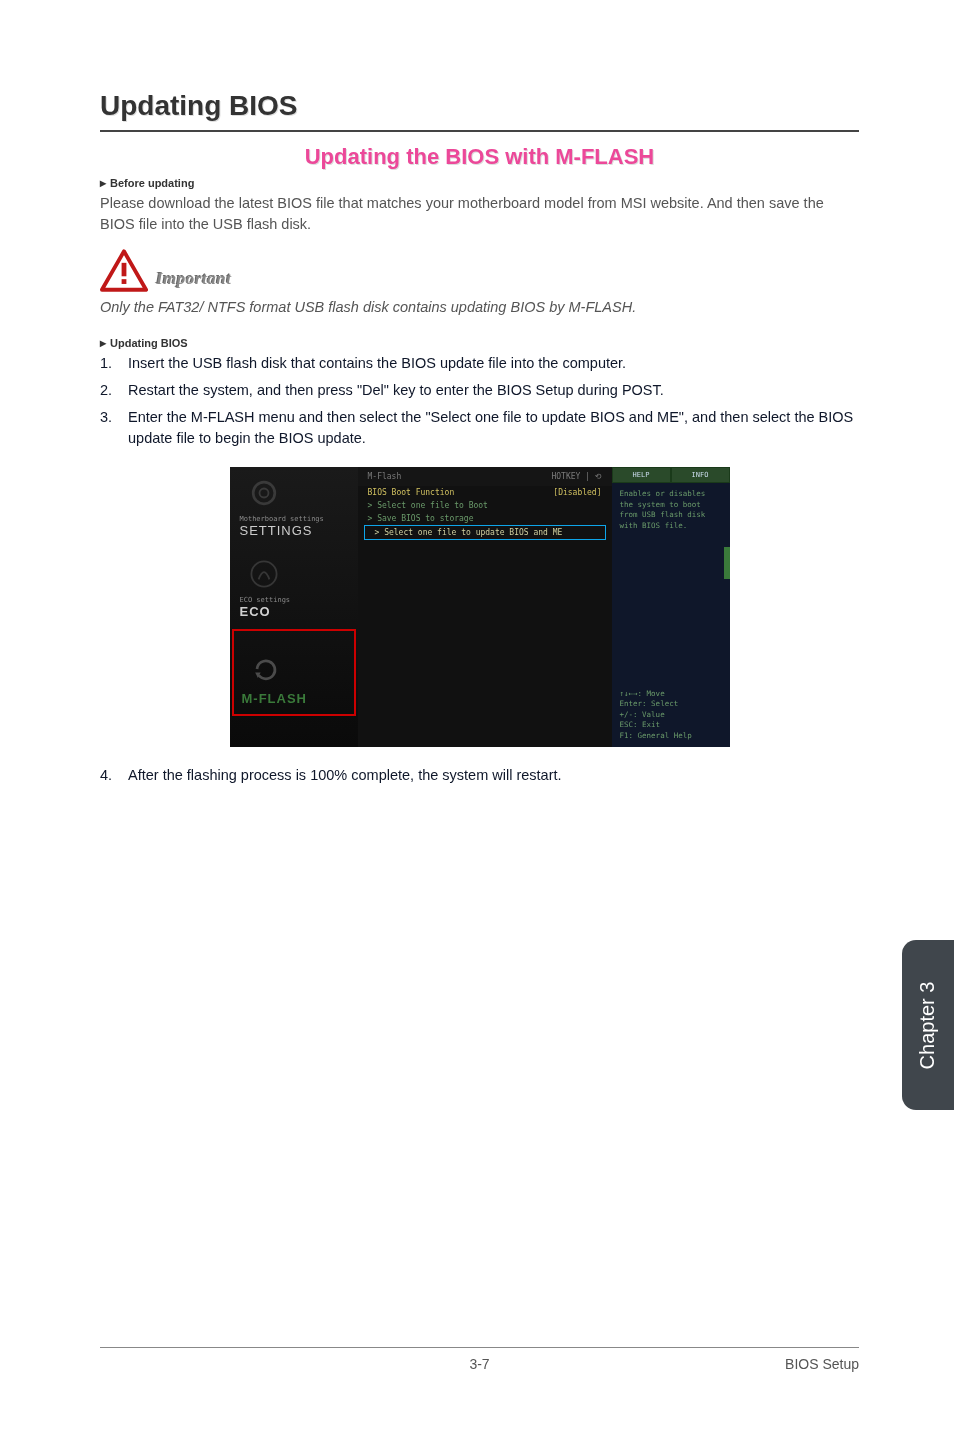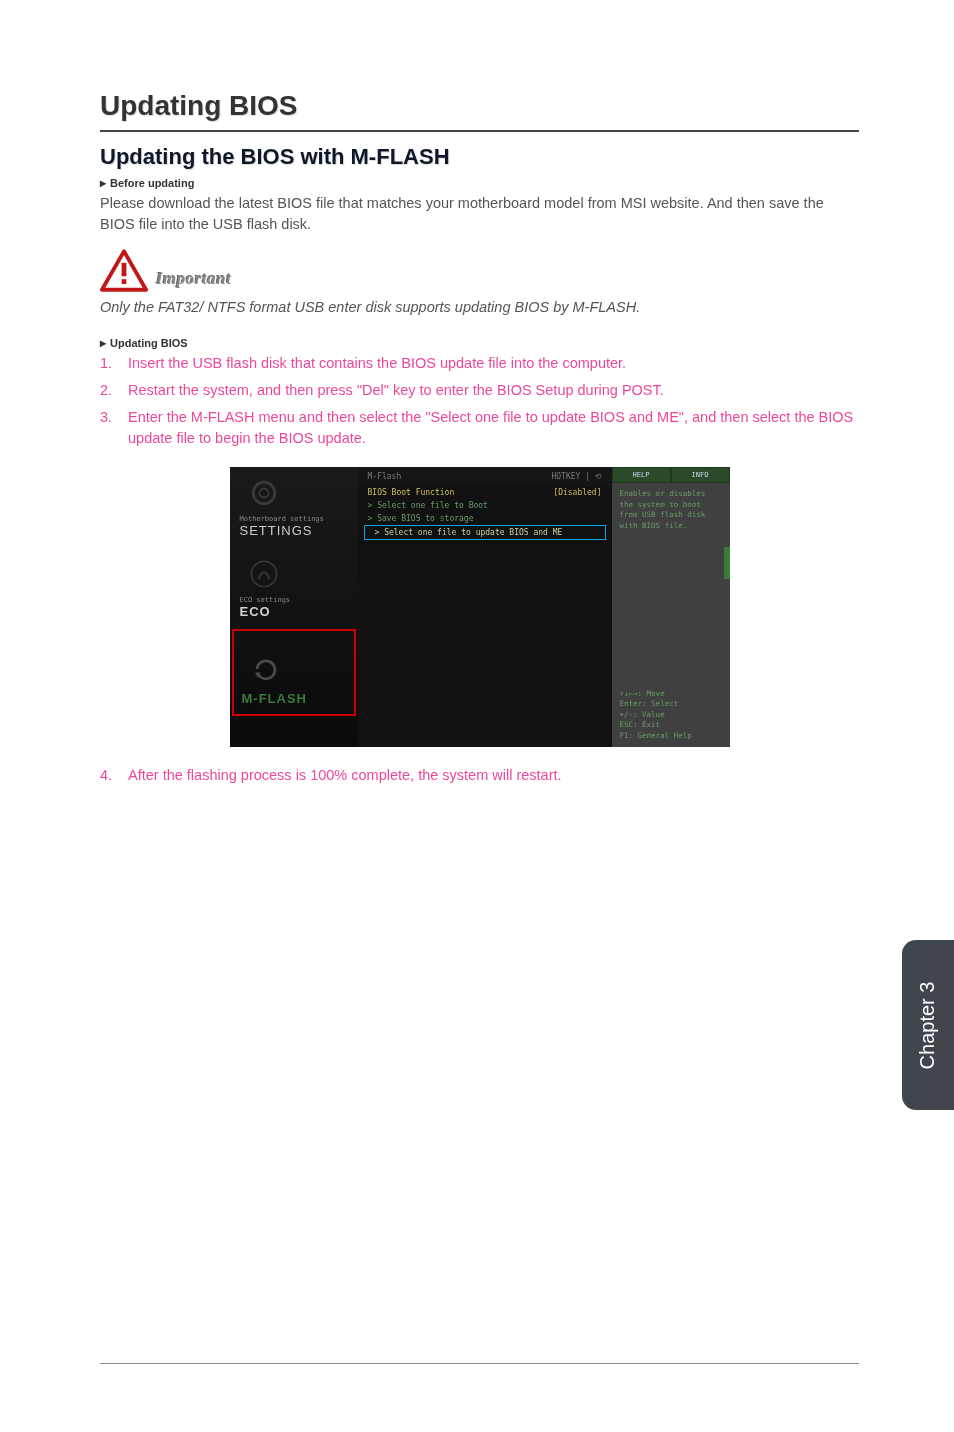--- a/index.html
+++ b/index.html
@@ -22,23 +22,24 @@
     text-shadow: 1px 1px 0 #ddd;
   }
   .hr-main {
     border: none;
     border-top: 2px solid #444;
     margin-bottom: 12px;
   }
   h2 {
     font-size: 22px;
     font-weight: bold;
-    color: #0f172a;
+    color: #ec4899;
     margin-bottom: 6px;
     text-shadow: 1px 1px 0 #ddd;
+    text-align: center;
   }
   .sub-head {
     font-size: 11px;
     font-weight: bold;
     color: #333;
     margin-bottom: 3px;
   }
   .sub-head::before {
     content: "▸";
     margin-right: 4px;
@@ -79,21 +80,21 @@
   }
   ol {
     list-style: none;
     counter-reset: item;
     margin-bottom: 18px;
   }
   ol li {
     counter-increment: item;
     font-size: 14.5px;
     line-height: 1.45;
-    color: #ec4899;
+    color: #0f172a;
     padding-left: 28px;
     position: relative;
     margin-bottom: 6px;
   }
   ol li::before {
     content: counter(item) ".";
     position: absolute;
     left: 0;
   }
   .screenshot {
@@ -164,21 +165,21 @@
     text-align: center;
   }
   .ss-line.first { color: #d0c060; }
   .ss-line.sel {
     border: 1px solid #0ea5e9;
     margin: 0 6px;
     color: #d0d0a0;
   }
   .ss-right {
     width: 118px;
-    background: #404040;
+    background: #0f172a;
     position: relative;
   }
   .ss-tabs {
     display: flex;
     font-size: 7px;
   }
   .ss-tab {
     flex: 1;
     text-align: center;
     padding: 3px 0;
@@ -263,21 +264,21 @@
   <p class="body-text">Please download the latest BIOS file that matches your motherboard model from MSI website. And then save the BIOS file into the USB flash disk.</p>
 
   <div class="important-block">
     <svg class="warn-icon" viewBox="0 0 50 45">
       <polygon points="25,2 48,42 2,42" fill="none" stroke="#c01818" stroke-width="4" stroke-linejoin="round"></polygon>
       <rect x="22.5" y="14" width="5" height="14" fill="#c01818"></rect>
       <rect x="22.5" y="31" width="5" height="5" fill="#c01818"></rect>
     </svg>
     <div class="important-text">Important</div>
   </div>
-  <p class="italic-note">Only the FAT32/ NTFS format USB enter disk supports updating BIOS by M-FLASH.</p>
+  <p class="italic-note">Only the FAT32/ NTFS format USB flash disk contains updating BIOS by M-FLASH.</p>
 
   <div class="sub-head">Updating BIOS</div>
   <ol>
     <li>Insert the USB flash disk that contains the BIOS update file into the computer.</li>
     <li>Restart the system, and then press "Del" key to enter the BIOS Setup during POST.</li>
     <li>Enter the M-FLASH menu and then select the "Select one file to update BIOS and ME", and then select the BIOS update file to begin the BIOS update.</li>
   </ol>
 
   <div class="screenshot">
     <div class="ss-left">
@@ -337,13 +338,18 @@
     <li>After the flashing process is 100% complete, the system will restart.</li>
   </ol>
 </div>
 
 <div class="chapter-tab">
   <span>Chapter 3</span>
 </div>
 
 <div class="footer">
   <hr class="footer-hr">
+  <div class="footer-row">
+    <span></span>
+    <span class="center">3-7</span>
+    <span>BIOS Setup</span>
+  </div>
 </div>
 
 </body></html>

